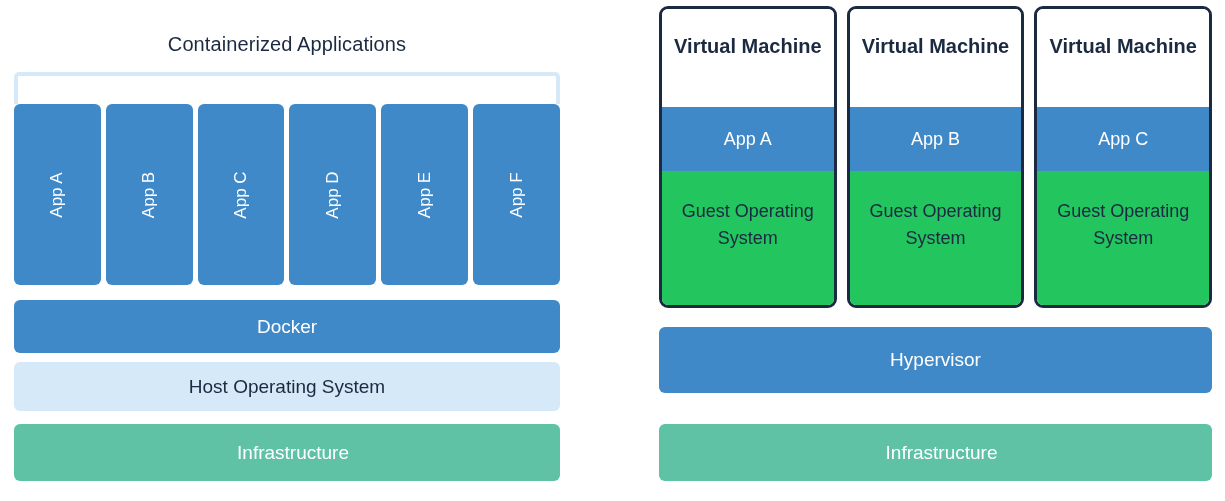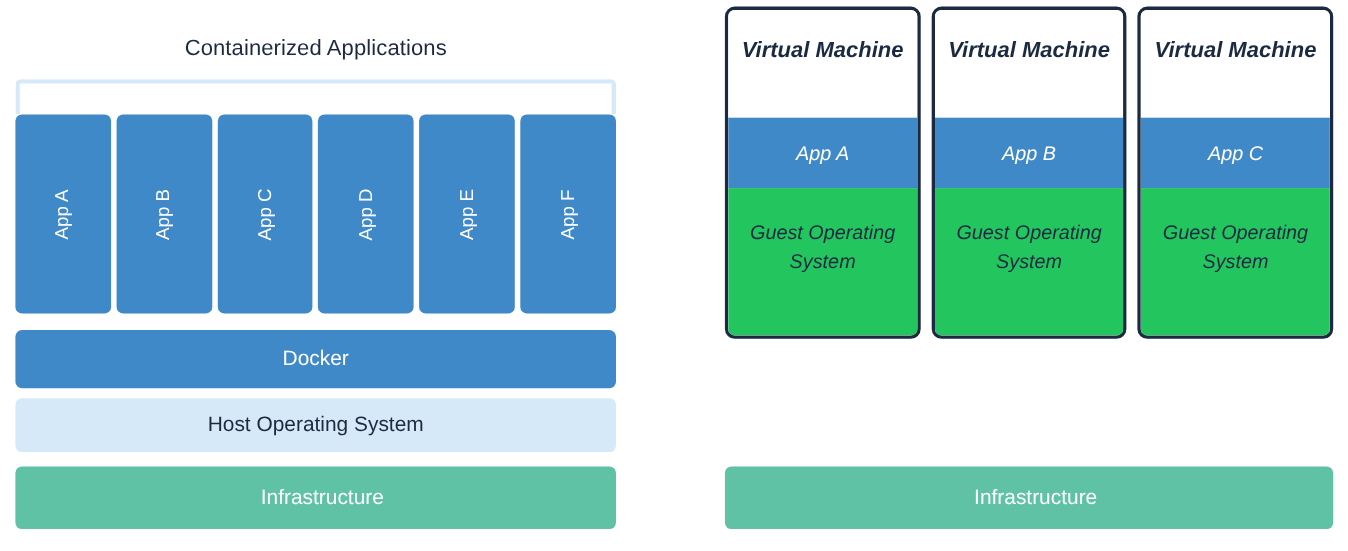--- a/index.html
+++ b/index.html
@@ -112,21 +112,20 @@
   }
   .vm-box {
     flex: 1 1 0;
     box-sizing: border-box;
     border: 3px solid #1b2a41;
     border-radius: 9px;
     background: #ffffff;
     overflow: hidden;
     display: flex;
     flex-direction: column;
-    font-style: italic;
   }
   .vm-title {
     height: 98px;
     display: flex;
     align-items: flex-start;
     justify-content: center;
     padding-top: 26px;
     box-sizing: border-box;
     font-size: 20px;
     font-weight: 700;
@@ -215,17 +214,18 @@
       </div>
 
       <div class="vm-box">
         <div class="vm-title">Virtual Machine</div>
         <div class="vm-app">App C</div>
         <div class="vm-guest">Guest Operating System</div>
       </div>
 
     </div>
 
+    <div class="blk blk-blue" id="hypervisor-layer">Hypervisor</div>
 
     <div class="blk blk-green" id="infrastructure-right">Infrastructure</div>
   </section>
 
 </div>
 
 </body></html>

